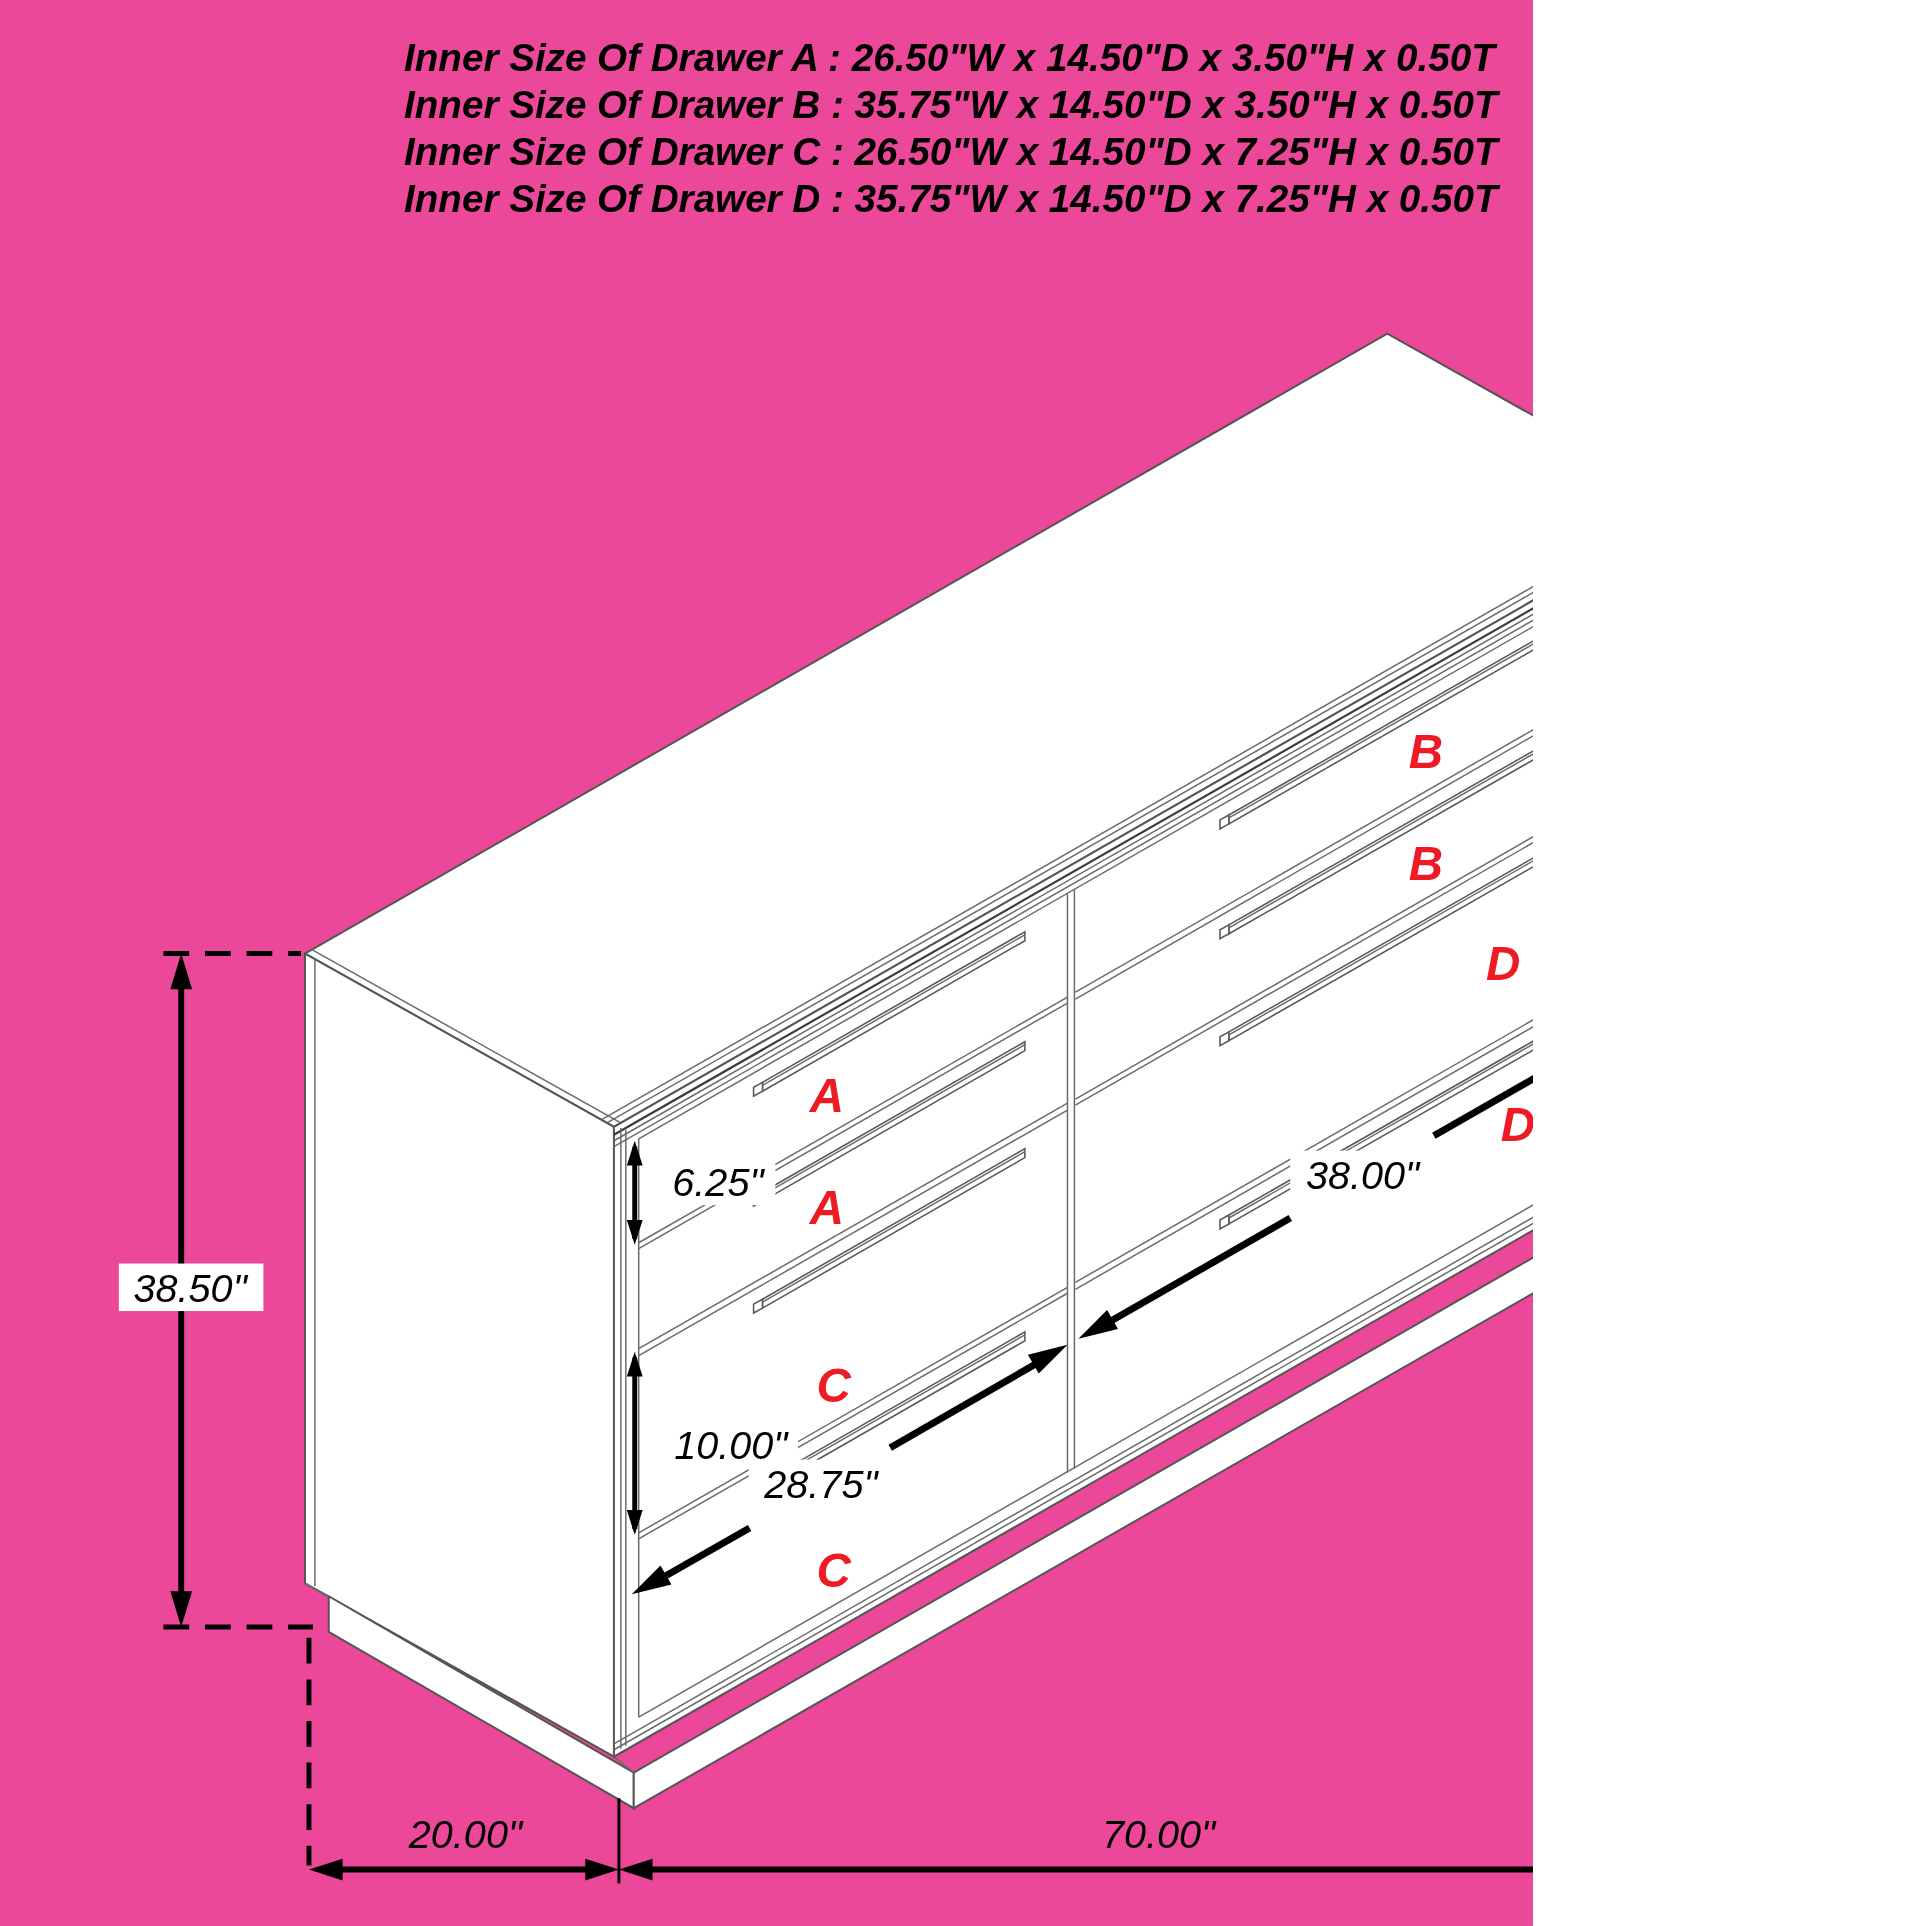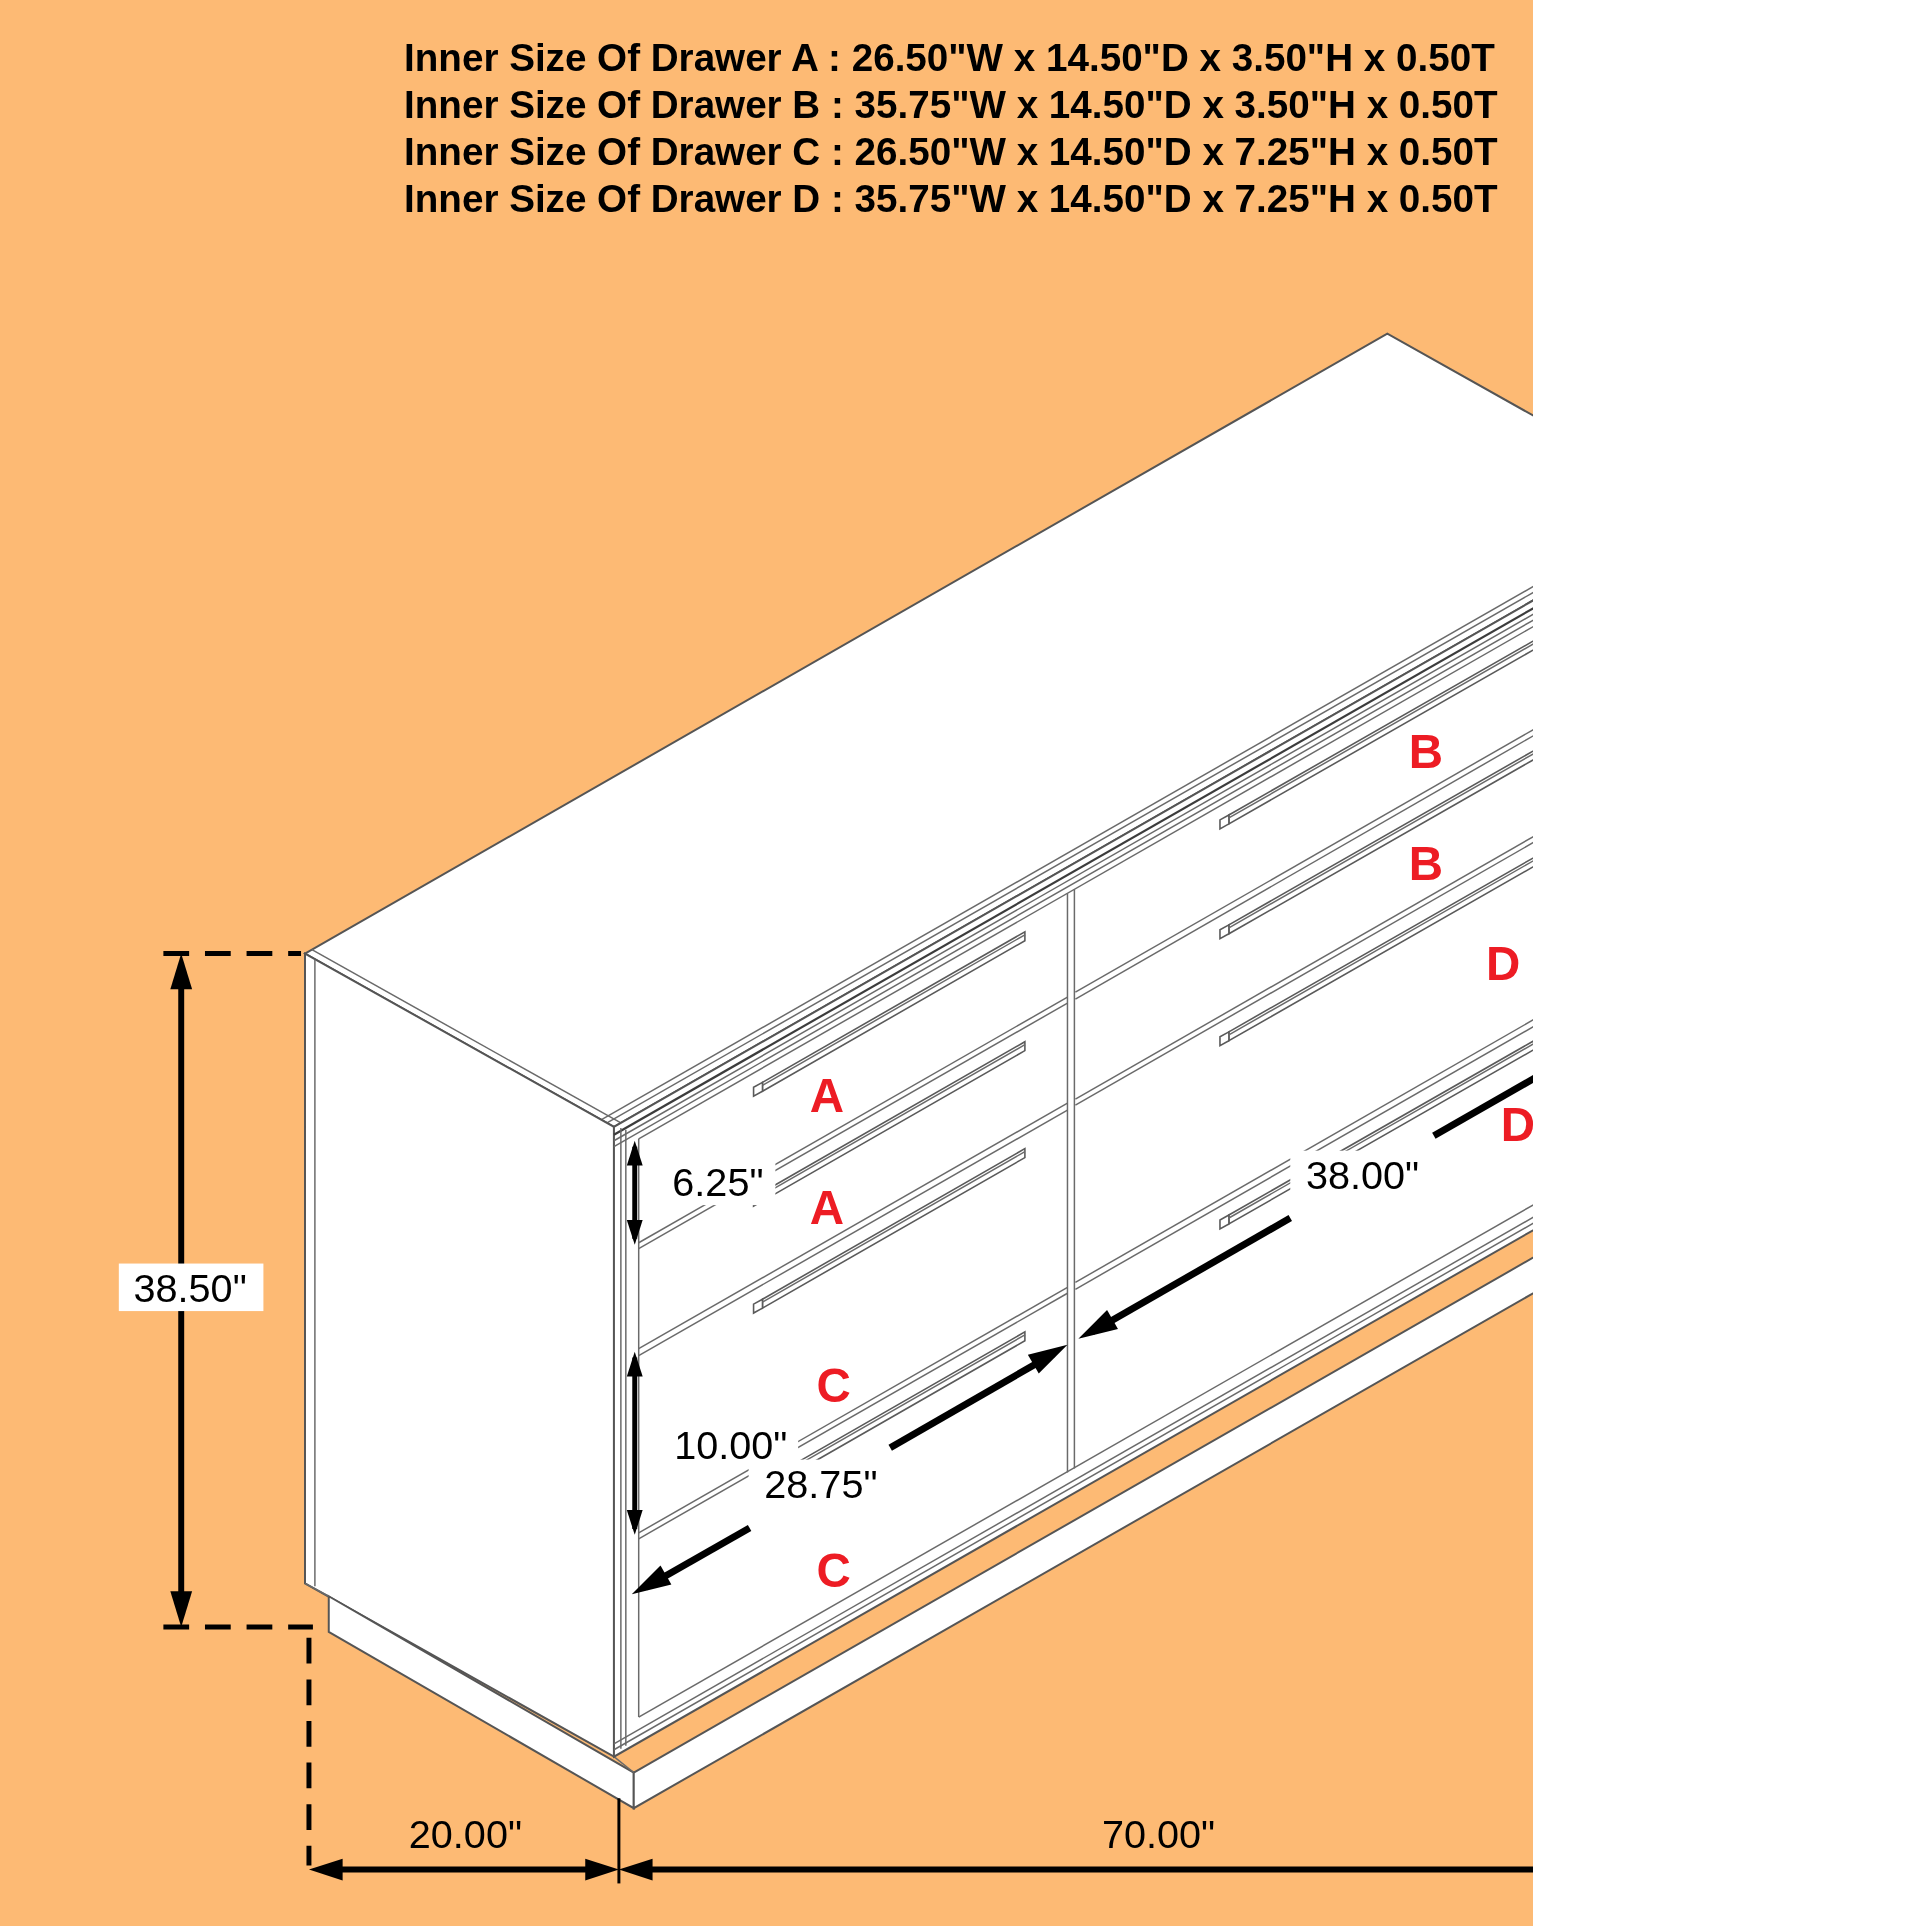--- a/index.html
+++ b/index.html
@@ -1,17 +1,17 @@
 <!DOCTYPE html>
 <html><head>
 <meta charset="utf-8">
 <style>
   html,body{margin:0;padding:0;background:#ffffff;}
-  .page{position:relative;width:1533px;height:1927px;background:#fdba74;overflow:hidden;
-        font-family:"Liberation Sans", sans-serif;}
+  .page{position:relative;width:1533px;height:1927px;background:#ec4899;overflow:hidden;
+        font-family:"Liberation Sans", sans-serif;font-style:italic;}
   svg{display:block;}
   .title-line{font-family:"Liberation Sans",sans-serif;font-weight:bold;font-size:39px;fill:#000;}
   .dim-text{font-family:"Liberation Sans",sans-serif;font-size:40px;fill:#000;}
   .drawer-letter{font-family:"Liberation Sans",sans-serif;font-weight:bold;font-size:48px;}
   .outline{fill:#ffffff;stroke:#555555;stroke-width:2;}
   .detail{fill:none;stroke:#6a6a6a;stroke-width:1.5;}
   .detail-dark{fill:none;stroke:#3c3c3c;stroke-width:2.2;}
   .handle{fill:#ffffff;stroke:#5a5a5a;stroke-width:1.6;}
   .dimline{stroke:#000;fill:none;}
   .dimhead{fill:#000;stroke:none;}

